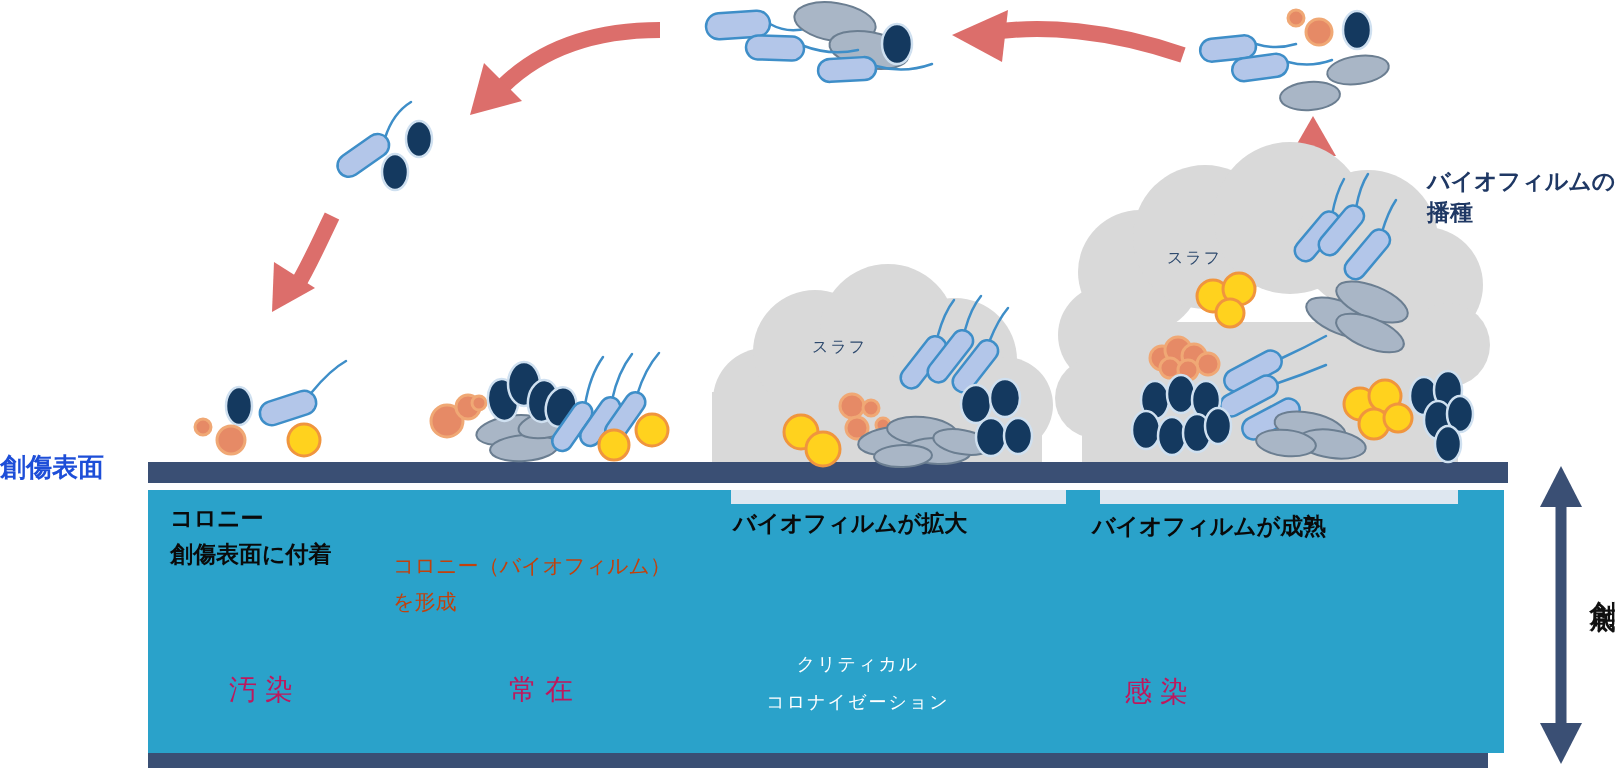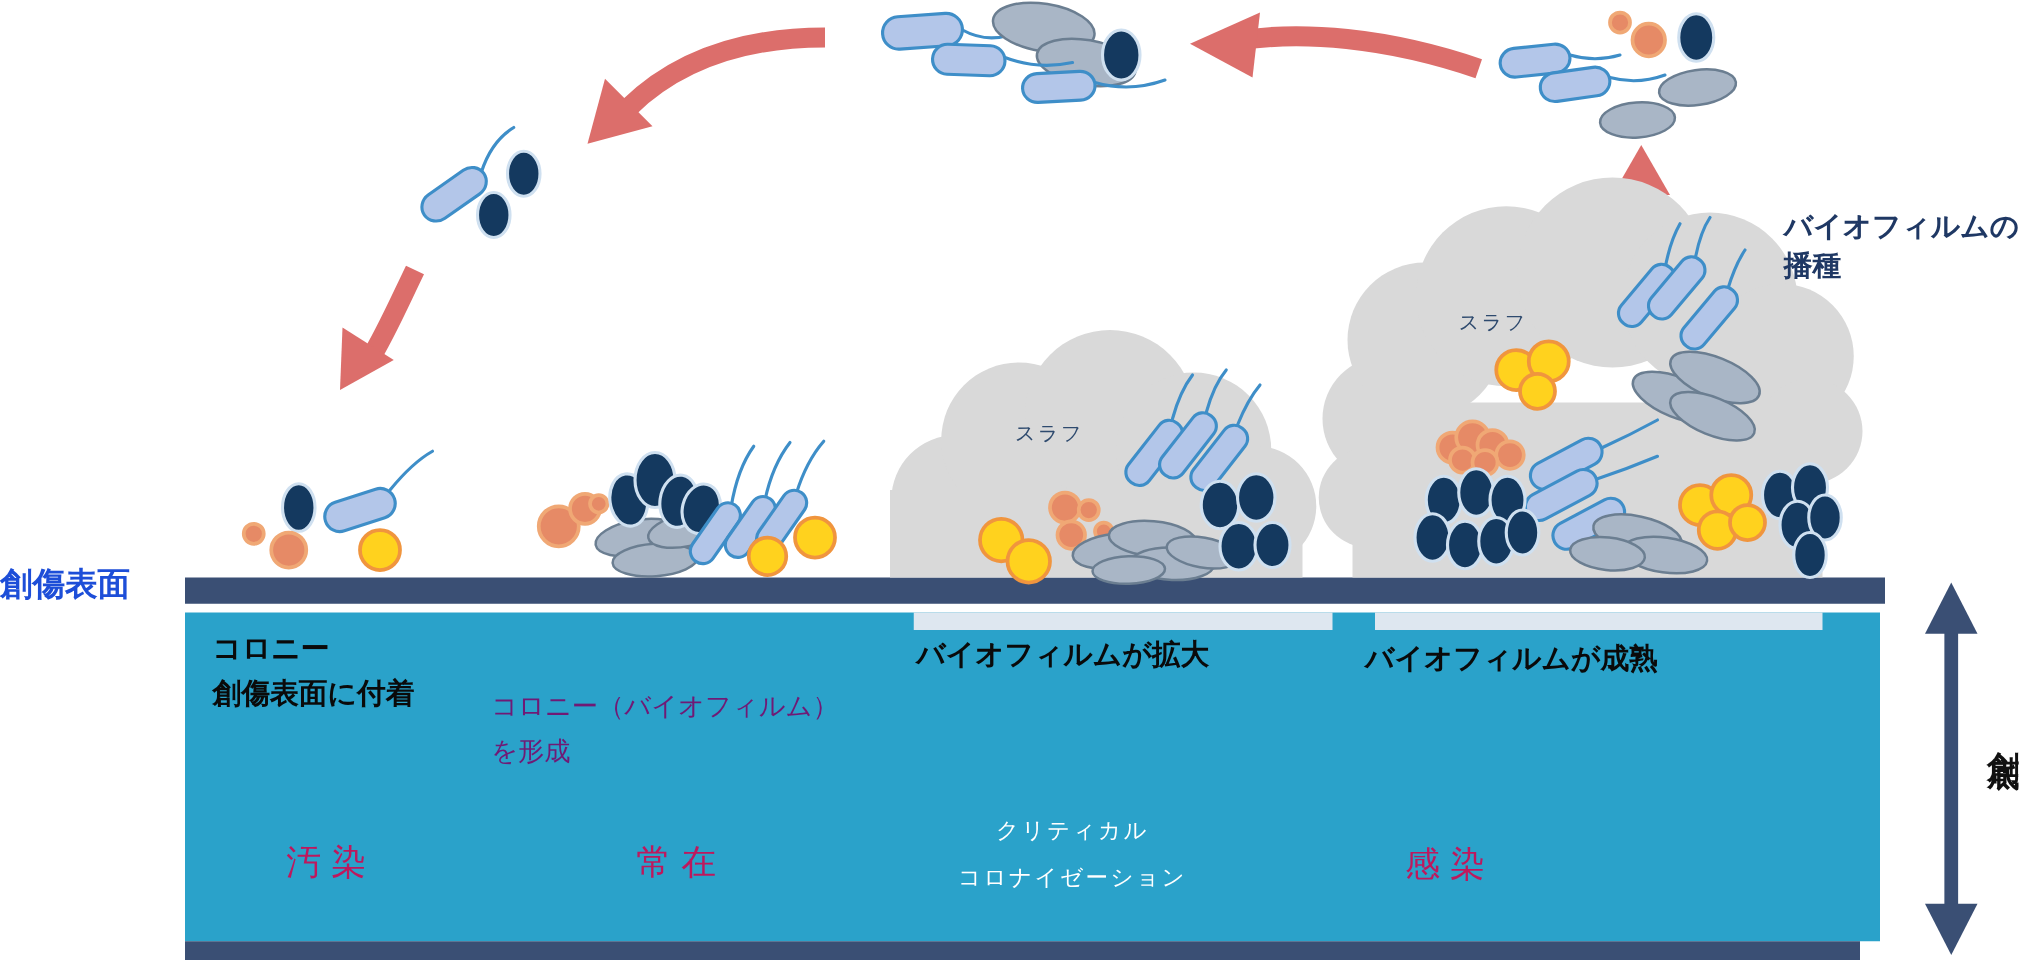--- a/index.html
+++ b/index.html
@@ -14,21 +14,21 @@
   .strip-3{left:731px;width:335px;}
   .strip-4{left:1100px;width:358px;}
   
   .wound-surface{left:0;top:450px;width:140px;font-size:26px;font-weight:bold;color:#1d4ed8;}
   .slough-label{font-size:16px;letter-spacing:2px;color:#2E4A6E;}
   .seeding-label{left:1383px;top:166px;width:230px;font-size:23px;font-weight:bold;
                  color:var(--label-navy);line-height:31px;margin-left:44px;}
   .wound-bed{left:1586px;top:580px;font-size:26px;font-weight:bold;color:#111;
              writing-mode:vertical-rl;text-orientation:upright;letter-spacing:4px;}
   .stage-heading{font-size:23px;font-weight:bold;color:#0a0a0a;line-height:36px;}
-  .stage-desc{font-size:21px;color:#701a75;line-height:36px;}
+  .stage-desc{font-size:21px;color:#c2410c;line-height:36px;}
   .phase-label{color:#be185d;font-size:28px;letter-spacing:8px;transform:translateX(-50%);white-space:nowrap;}
   .phase-label-2line{color:#fff;font-size:18px;letter-spacing:2px;transform:translateX(-50%);
                      text-align:center;line-height:38px;white-space:nowrap;}
   svg.illustration{left:0;top:0;pointer-events:none;}
   
   .rod{fill:var(--rod-fill);stroke:var(--rod-stroke);stroke-width:2.5;}
   .flag{fill:none;stroke:var(--rod-stroke);stroke-width:2.5;stroke-linecap:round;}
   .grayb{fill:var(--gray-bacteria-fill);stroke:var(--gray-bacteria-stroke);stroke-width:2;}
   .navyb{fill:var(--navy-bacteria);stroke:#CFE0F0;stroke-width:2.5;}
   .orangeb{fill:var(--orange-fill);stroke:var(--orange-stroke);stroke-width:3;}

